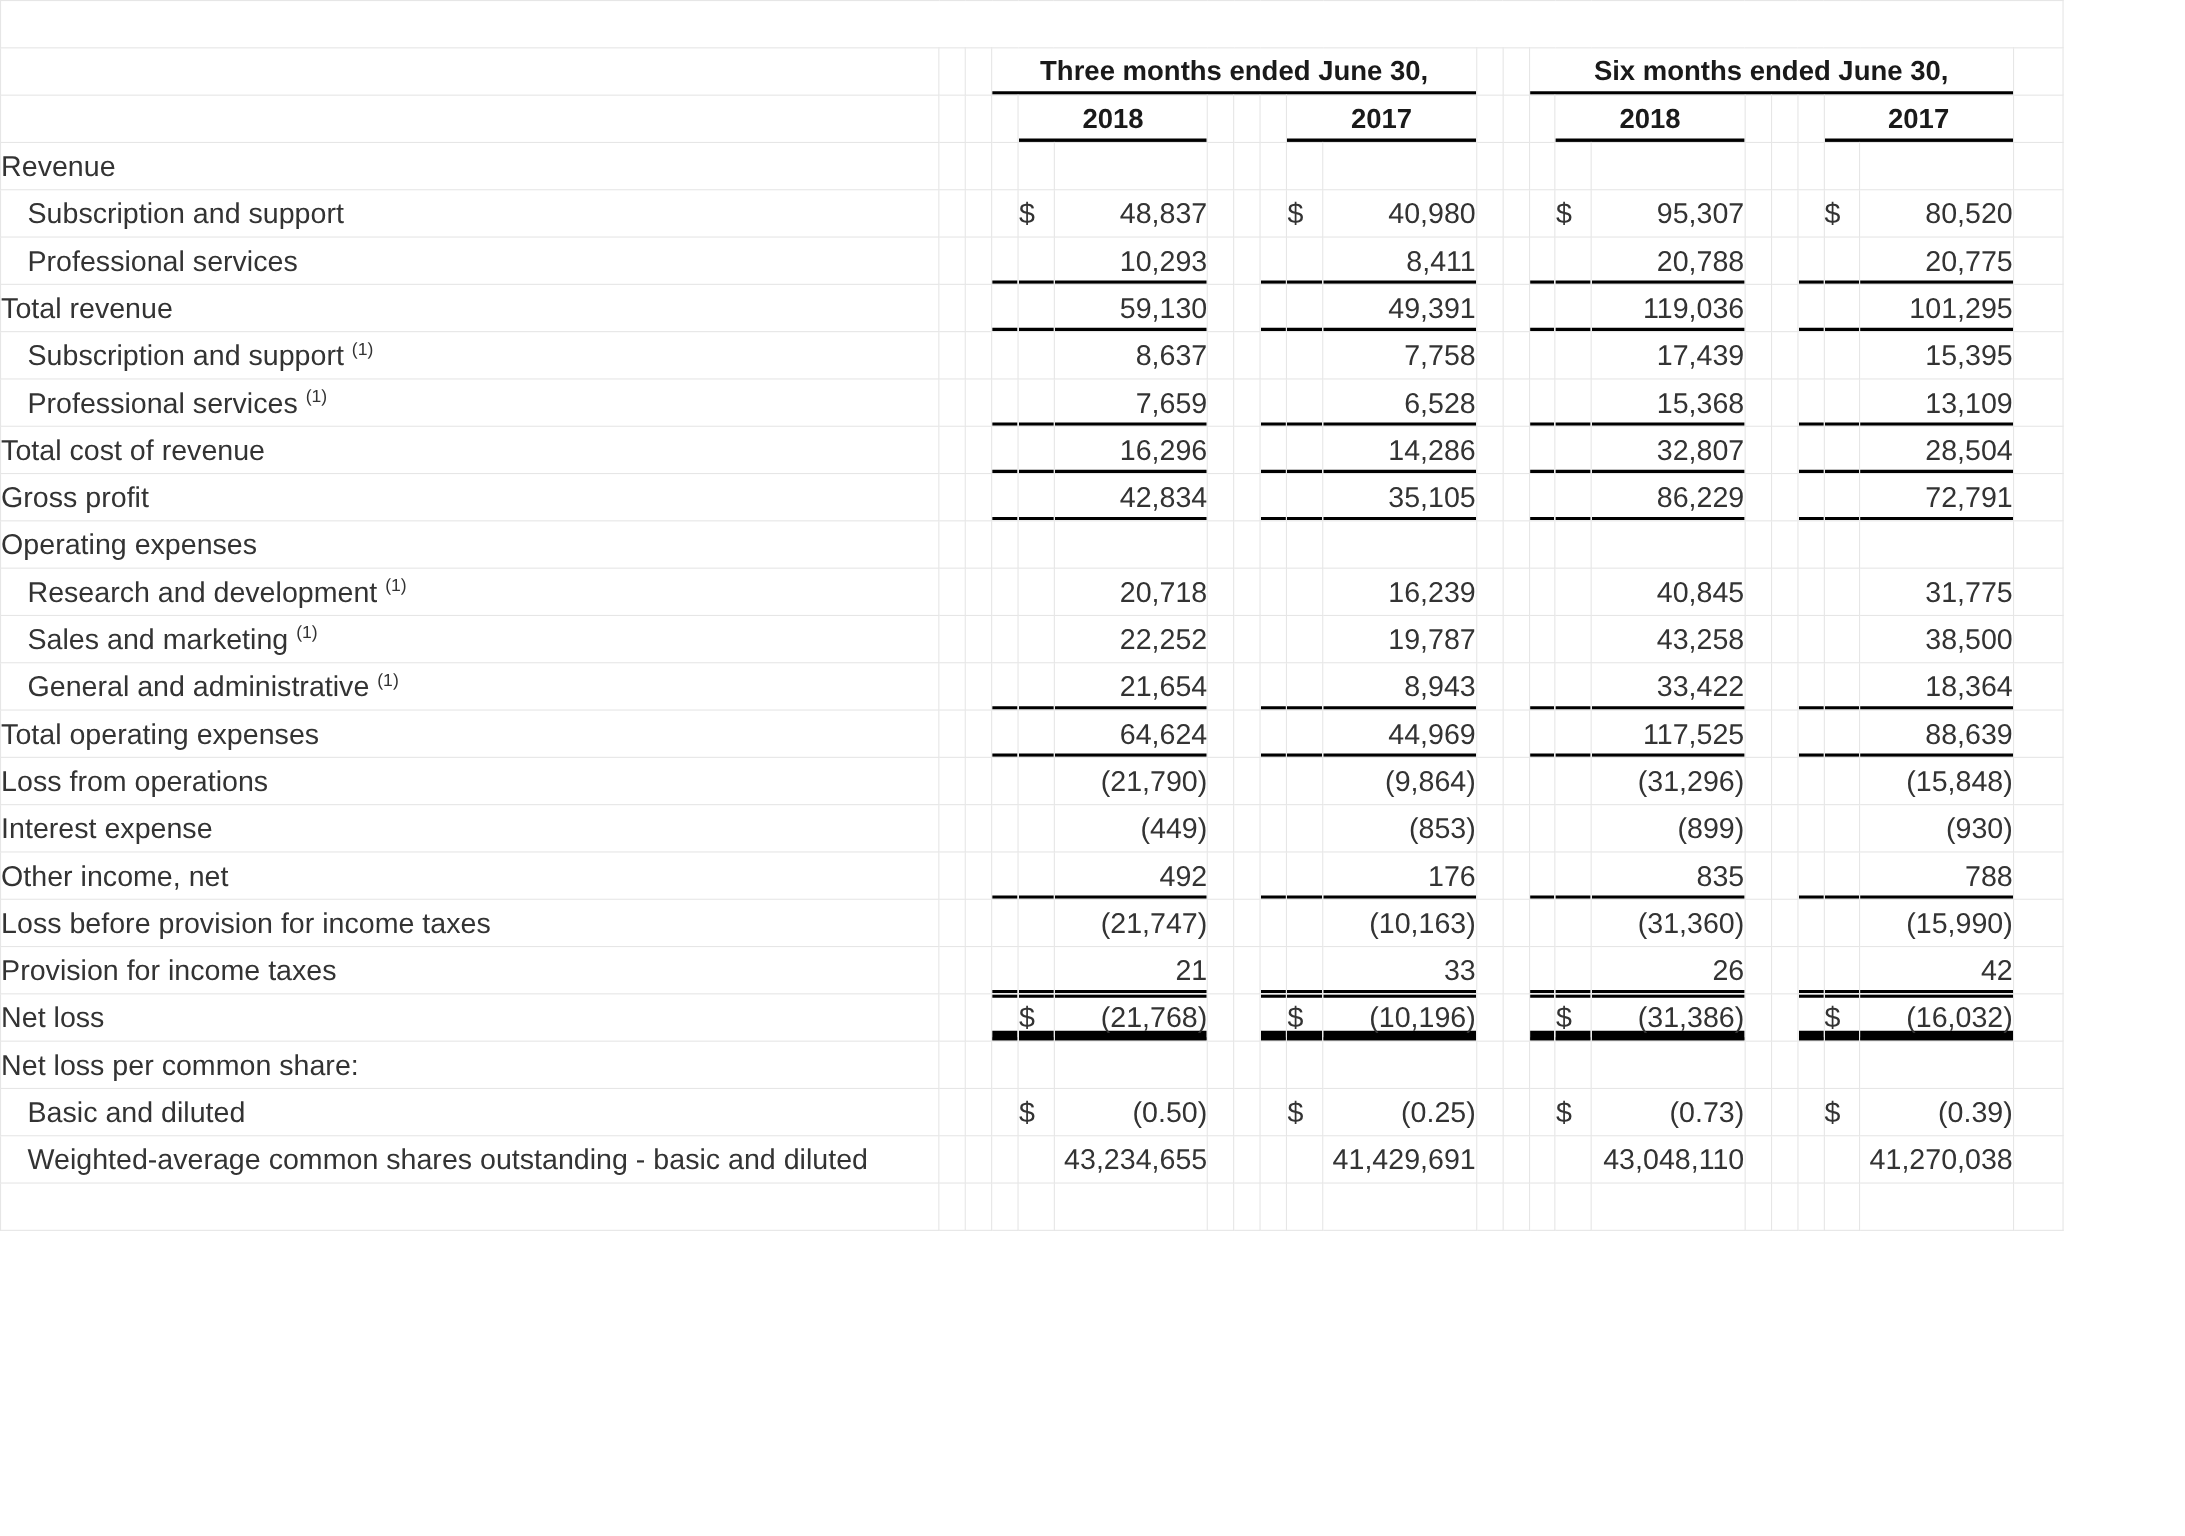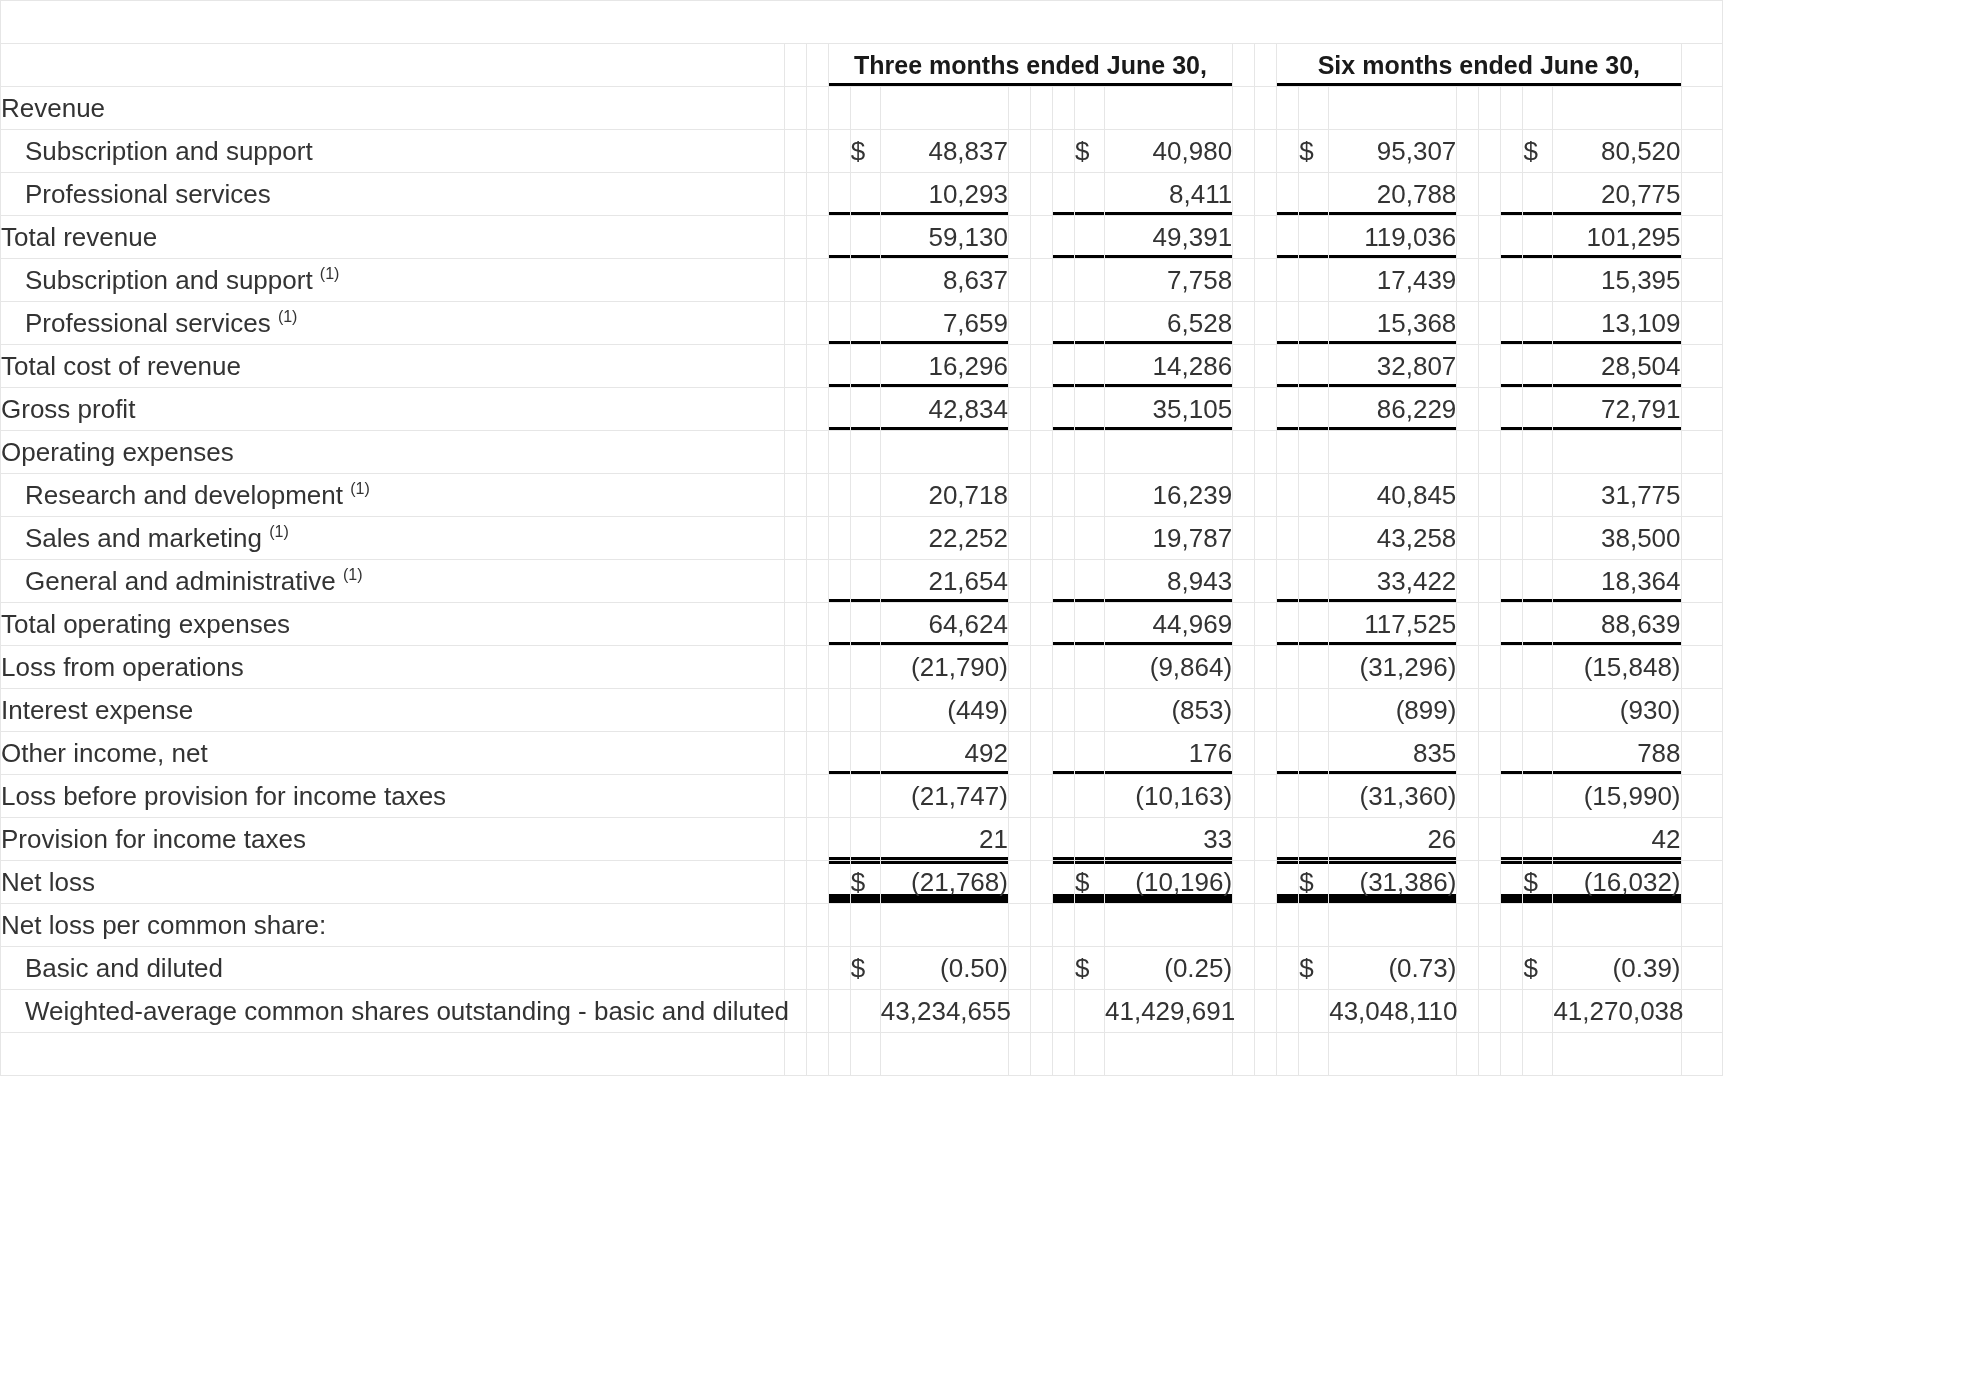--- a/index.html
+++ b/index.html
@@ -11,21 +11,21 @@
     width: 1986px;
     height: 1396px;
     font-family: "Liberation Sans", sans-serif;
     color: #333333;
     overflow: hidden;
   }
 
   table.fin {
     border-collapse: collapse;
     table-layout: fixed;
-    width: 1723px;
+    width: 1876px;
     font-size: 26px;
     color: #333333;
   }
 
   table.fin td {
     border: 1px solid #e6e6e6;
     padding: 0;
     height: 42px;
     vertical-align: middle;
     white-space: nowrap;
@@ -126,20 +126,40 @@
         <td class="h-hdr"></td>
         <td class="h-hdr"></td>
         <td class="h-hdr"></td>
         <td class="h-hdr hdr-span rule-bottom" colspan="8">Three months ended June 30,</td>
         <td class="h-hdr"></td>
         <td class="h-hdr"></td>
         <td class="h-hdr hdr-span rule-bottom" colspan="8">Six months ended June 30,</td>
         <td class="h-hdr"></td>
       </tr>
       <tr>
+        <td class="h-hdr"></td>
+        <td class="h-hdr"></td>
+        <td class="h-hdr"></td>
+        <td class="h-hdr"></td>
+        <td class="h-hdr hdr-year rule-bottom" colspan="2">2018</td>
+        <td class="h-hdr"></td>
+        <td class="h-hdr"></td>
+        <td class="h-hdr"></td>
+        <td class="h-hdr hdr-year rule-bottom" colspan="2">2017</td>
+        <td class="h-hdr"></td>
+        <td class="h-hdr"></td>
+        <td class="h-hdr"></td>
+        <td class="h-hdr hdr-year rule-bottom" colspan="2">2018</td>
+        <td class="h-hdr"></td>
+        <td class="h-hdr"></td>
+        <td class="h-hdr"></td>
+        <td class="h-hdr hdr-year rule-bottom" colspan="2">2017</td>
+        <td class="h-hdr"></td>
+      </tr>
+      <tr>
         <td class="lbl h-tall">Revenue</td>
         <td class="h-tall"></td>
         <td class="h-tall"></td>
         <td class="h-tall"></td>
         <td class="dollar h-tall"></td>
         <td class="val h-tall"></td>
         <td class="h-tall"></td>
         <td class="h-tall"></td>
         <td class="h-tall"></td>
         <td class="dollar h-tall"></td>

